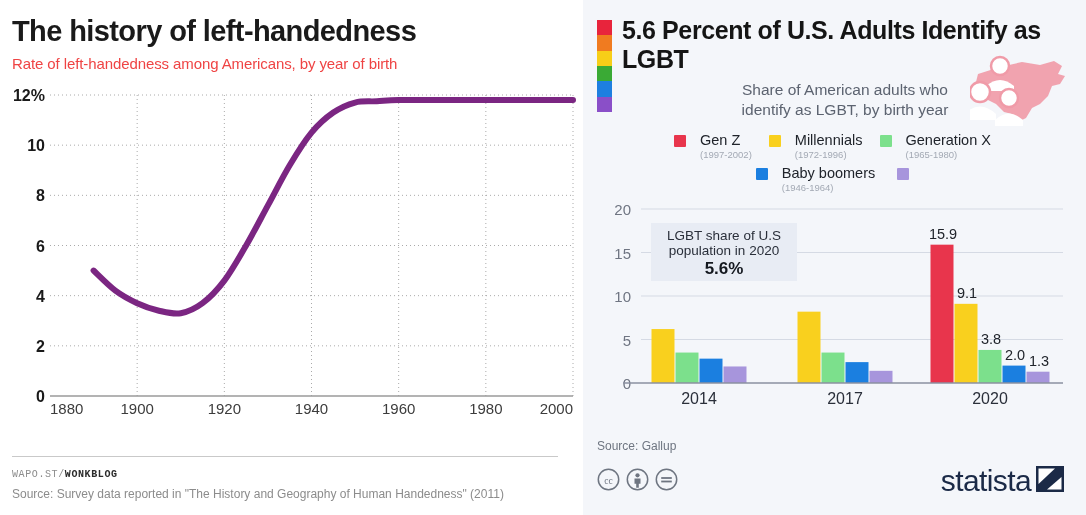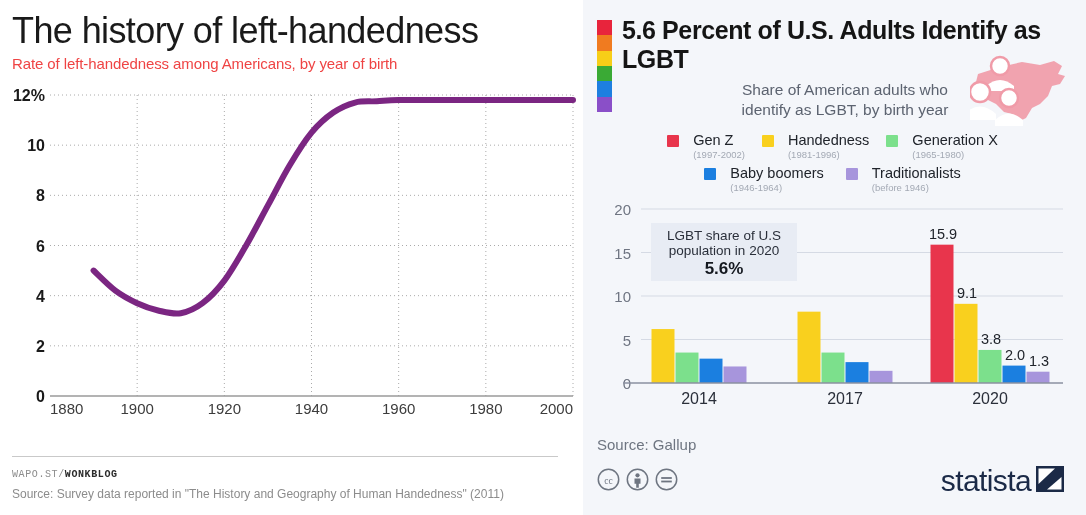--- a/index.html
+++ b/index.html
@@ -14,22 +14,22 @@
 
   
   .left-panel {
     width: 583px; height: 515px;
     background: #ffffff;
     position: relative;
     padding: 10px 12px 0 12px;
   }
   .wapo-title {
     font-family: "Liberation Sans", sans-serif;
-    font-weight: normal;
-    font-size: 36px;
+    font-weight: bold;
+    font-size: 29px;
     color: #1a1a1a;
     letter-spacing: -0.6px;
     line-height: 34px;
     margin-top: 4px;
   }
   .wapo-subtitle {
     font-size: 15px;
     color: #ef4444;
     margin-top: 7px;
     letter-spacing: -0.1px;
@@ -131,21 +131,21 @@
     position: relative;
     width: 475px; height: 210px;
     margin-top: 5px;
     margin-left: -4px;
   }
   .bar-chart-wrap svg { display: block; }
 
   .statista-source {
     position: absolute;
     left: 14px; bottom: 62px;
-    font-size: 15px;
+    font-size: 12px;
     color: #6e7581;
   }
   .statista-bottom {
     position: absolute;
     left: 14px; right: 21px; bottom: 18px;
     display: flex; align-items: center; justify-content: space-between;
   }
   .cc-icons { display: flex; gap: 6px; }
   .statista-logo { display: flex; align-items: center; gap: 4px; }
   .statista-word {
@@ -251,46 +251,42 @@
           <div class="legend-item">
             <span class="legend-swatch" style="background: rgb(232, 53, 76);"></span>
             <div class="legend-labels">
               <div class="legend-name">Gen Z</div>
               <div class="legend-years">(1997-2002)</div>
             </div>
           </div>
           <div class="legend-item">
             <span class="legend-swatch" style="background: rgb(249, 208, 30);"></span>
             <div class="legend-labels">
-              <div class="legend-name">Handedness</div>
-              <div class="legend-years">(1981-1996)</div>
+              <div class="legend-name">Millennials</div>
+              <div class="legend-years">(1972-1996)</div>
             </div>
           </div>
           <div class="legend-item">
             <span class="legend-swatch" style="background: rgb(124, 224, 140);"></span>
             <div class="legend-labels">
               <div class="legend-name">Generation X</div>
               <div class="legend-years">(1965-1980)</div>
             </div>
           </div>
         </div>
       <div class="legend-row r2" id="legend-row-2">
           <div class="legend-item">
             <span class="legend-swatch" style="background: rgb(27, 127, 224);"></span>
             <div class="legend-labels">
               <div class="legend-name">Baby boomers</div>
               <div class="legend-years">(1946-1964)</div>
             </div>
           </div>
           <div class="legend-item">
             <span class="legend-swatch" style="background: rgb(167, 149, 220);"></span>
-            <div class="legend-labels">
-              <div class="legend-name">Traditionalists</div>
-              <div class="legend-years">(before 1946)</div>
-            </div>
           </div>
         </div>
     </div>
 
     <div class="bar-chart-wrap">
       <svg width="475" height="210" viewBox="0 0 475 210">
         <g id="bar-grid">
             <line x1="48" y1="140.5" x2="470" y2="140.5" stroke="#d5dae4" stroke-width="1"></line>
             <line x1="48" y1="97" x2="470" y2="97" stroke="#d5dae4" stroke-width="1"></line>
             <line x1="48" y1="53.5" x2="470" y2="53.5" stroke="#d5dae4" stroke-width="1"></line>

